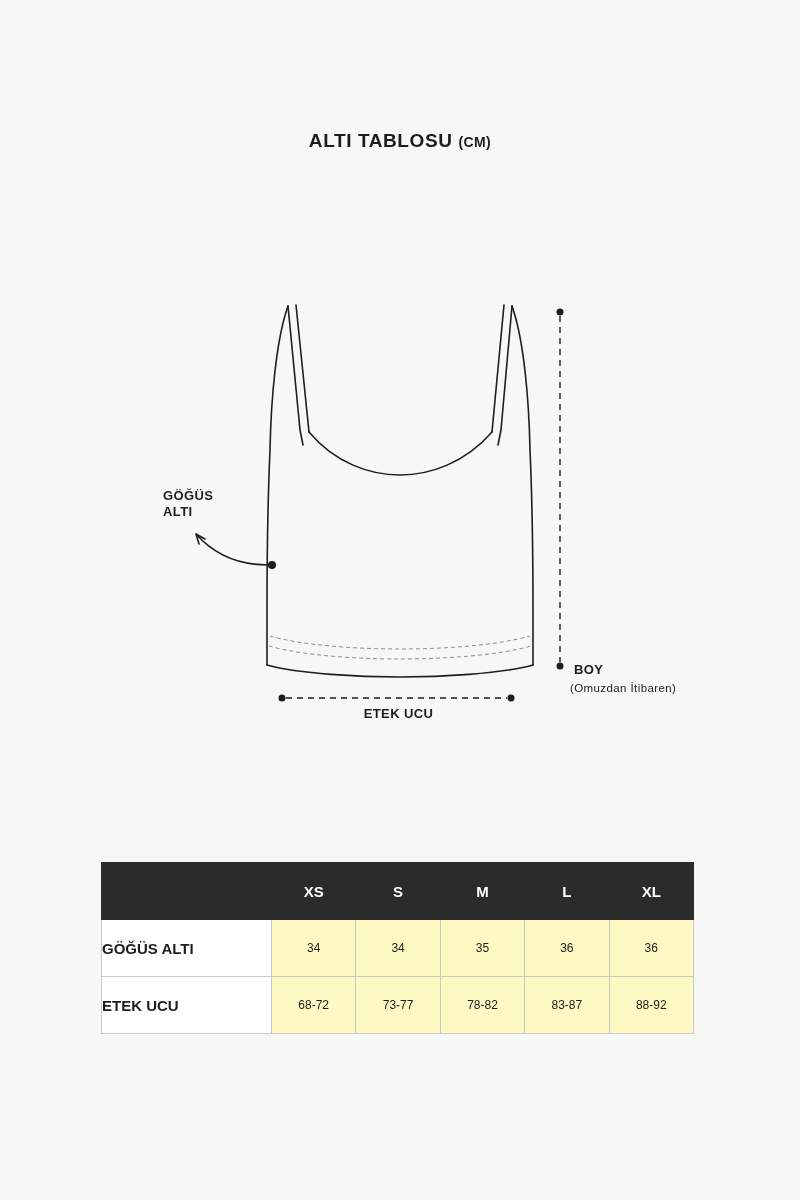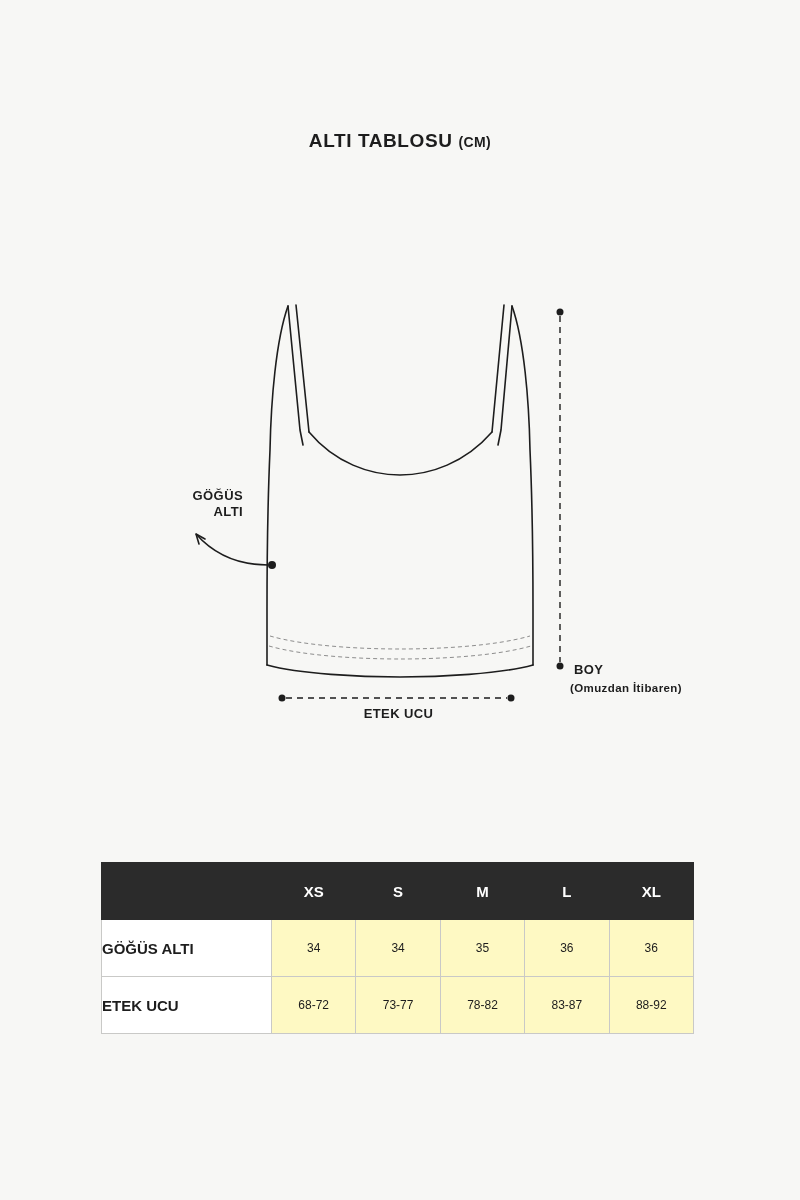--- a/index.html
+++ b/index.html
@@ -53,33 +53,33 @@
     position: absolute;
     font-weight: bold;
     font-size: 13px;
     letter-spacing: 0.4px;
     color: #1d1d1d;
     line-height: 1.25;
   }
   .lbl-gogus {
     left: 163px;
     top: 208px;
-    text-align: right;
+    text-align: left;
     width: 80px;
   }
   .lbl-boy {
     left: 574px;
     top: 382px;
     text-align: right;
   }
   .lbl-boy-sub {
     left: 570px;
     top: 401px;
     font-size: 11.5px;
-    font-weight: bold;
+    font-weight: normal;
   }
   .lbl-etek {
     left: 0;
     top: 426px;
     width: 800px;
     text-align: center;
     padding-left: 0;
   }
   .lbl-etek span {
     display: inline-block;

